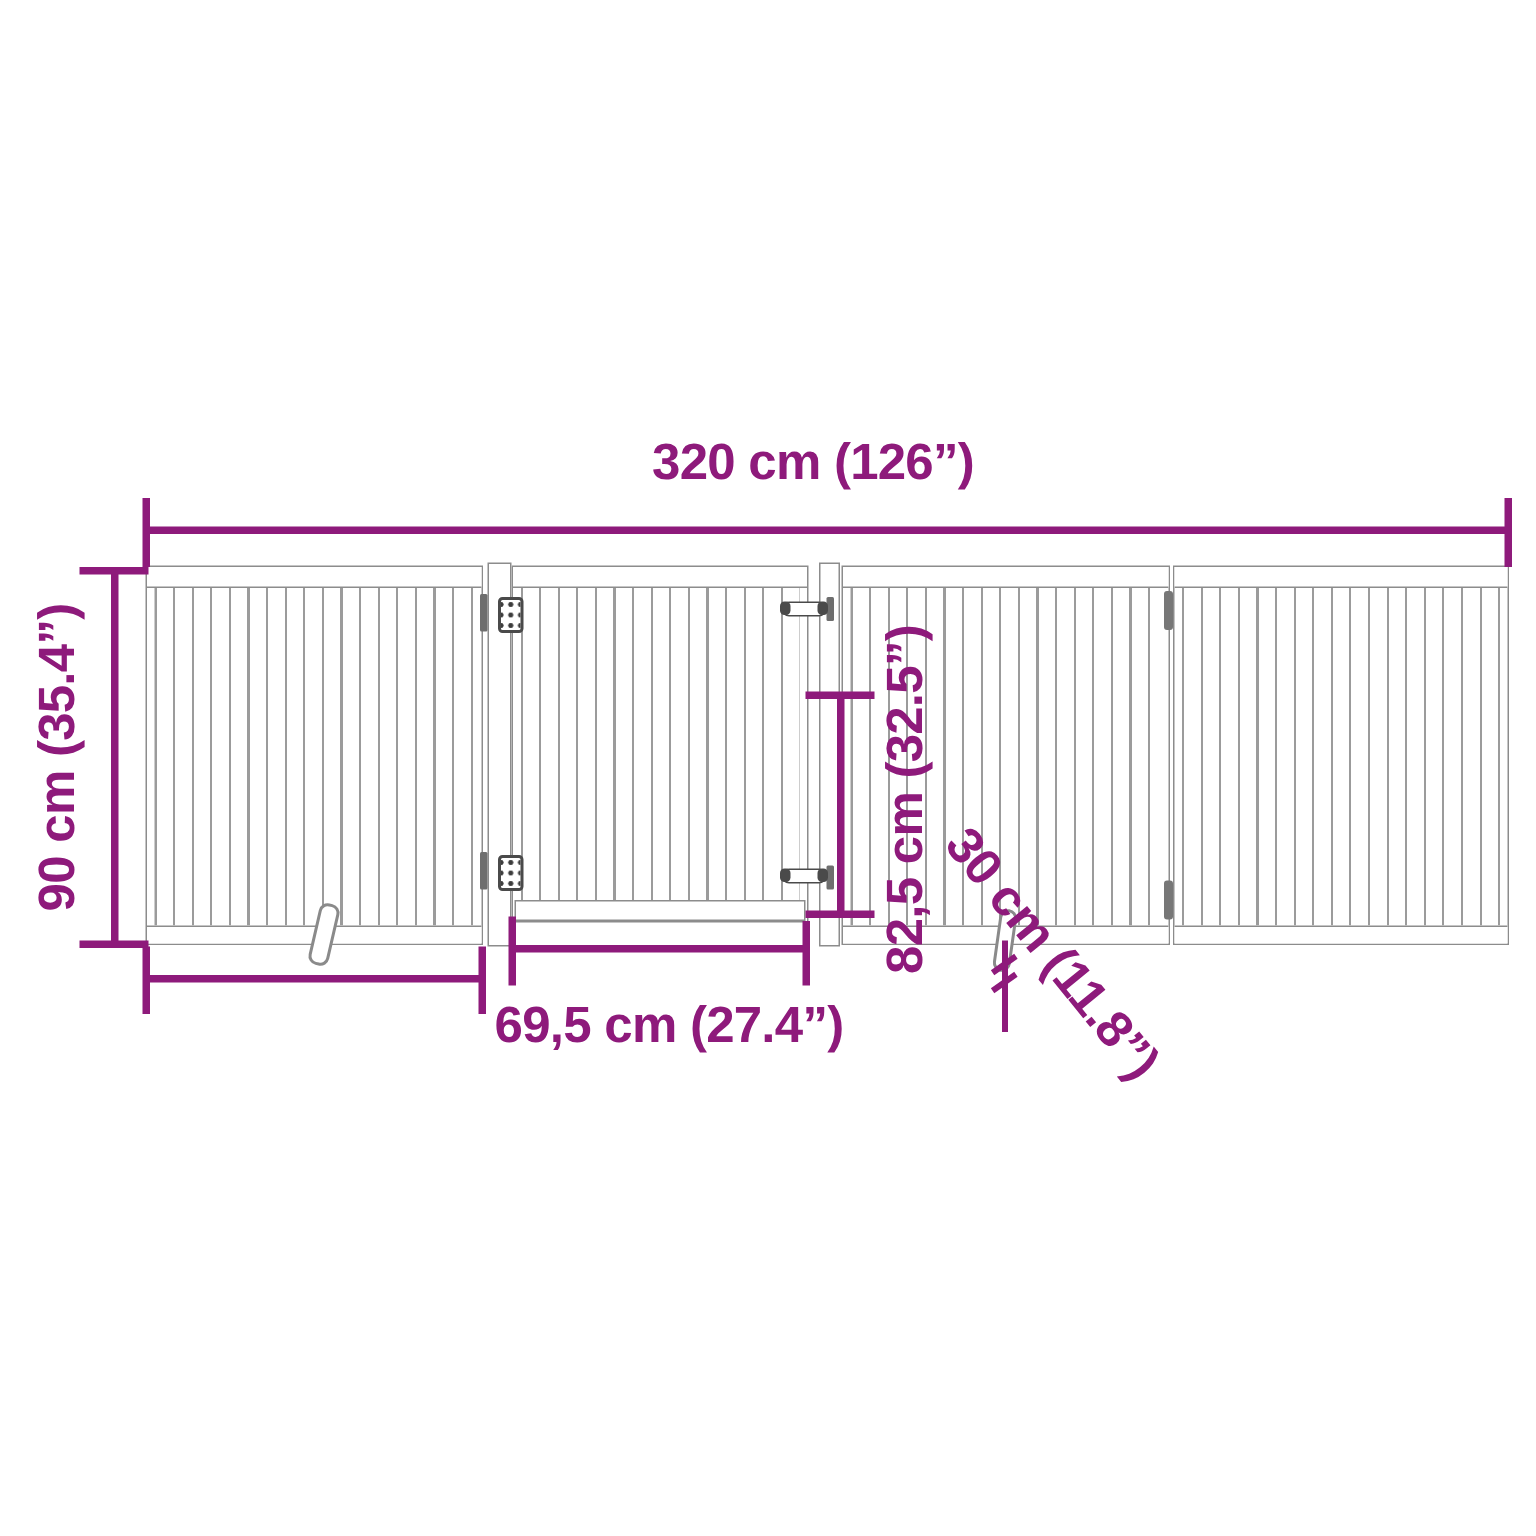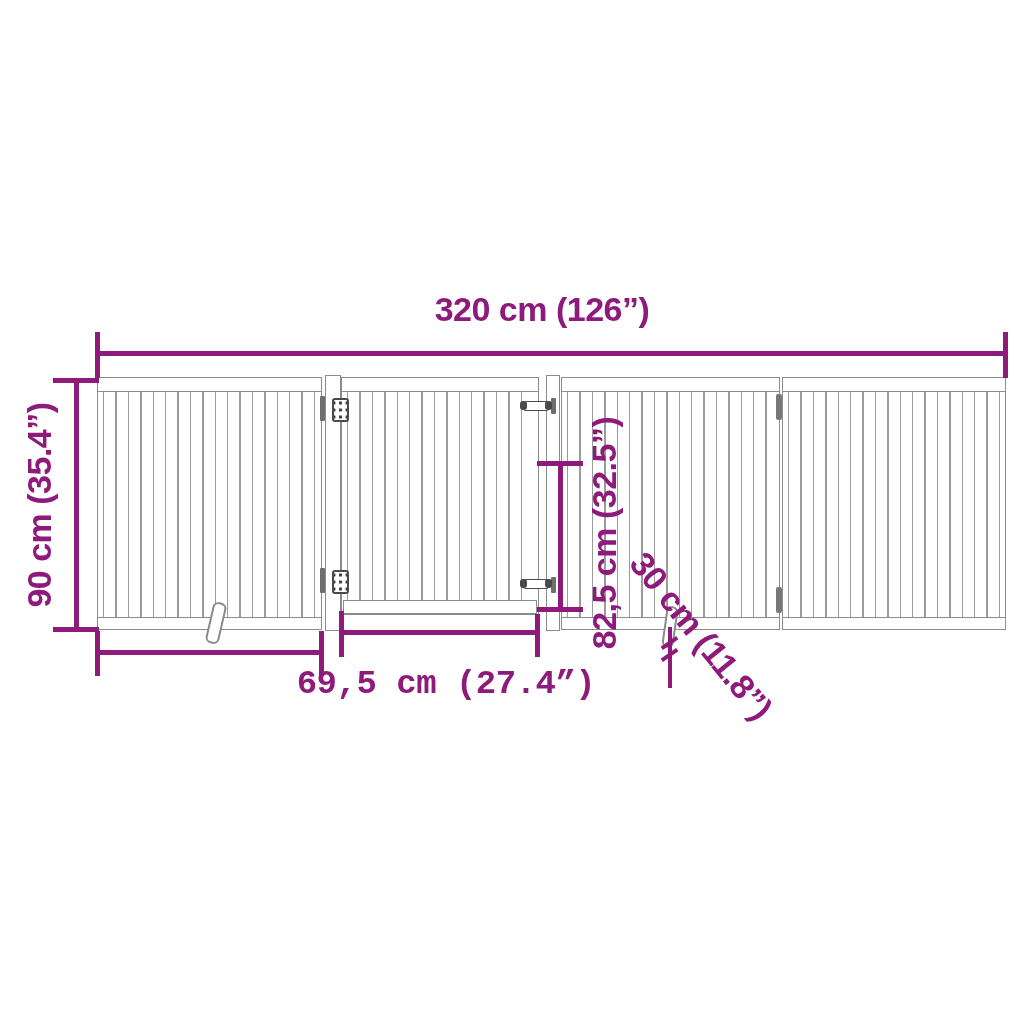--- a/index.html
+++ b/index.html
@@ -121,21 +121,21 @@
   <div class="dim" style="left:53px;top:627px;width:46px;height:5px;"></div>
   <div class="dim-label rot-ccw" style="left:39px;top:505px;">90 cm (35.4”)</div>
 
   <div class="dim" style="left:97px;top:650px;width:225px;height:5px;"></div>
   <div class="dim" style="left:95px;top:631px;width:5px;height:45px;"></div>
   <div class="dim" style="left:319px;top:631px;width:5px;height:45px;"></div>
 
   <div class="dim" style="left:341px;top:630px;width:197px;height:5px;"></div>
   <div class="dim" style="left:339px;top:611px;width:5px;height:46px;"></div>
   <div class="dim" style="left:535px;top:614px;width:5px;height:43px;"></div>
-  <div class="dim-label" style="left:446px;top:684px;font-family:Liberation Mono, monospace;">69,5 cm (27.4”)</div>
+  <div class="dim-label" style="left:446px;top:684px;">69,5 cm (27.4”)</div>
 
   <div class="dim" style="left:558px;top:463px;width:5px;height:149px;"></div>
   <div class="dim" style="left:537px;top:461px;width:46px;height:5px;"></div>
   <div class="dim" style="left:537px;top:607px;width:46px;height:5px;"></div>
   <div class="dim-label rot-ccw" style="left:604px;top:533px;">82,5 cm (32.5”)</div>
 
   <div class="dim" style="left:668px;top:627px;width:4px;height:61px;"></div>
   <div class="slash" style="left:660px;top:641px;"></div>
   <div class="slash" style="left:660px;top:653px;"></div>
   <div class="dim-label rot-diag" style="left:701px;top:636px;">30 cm (11.8”)</div>

